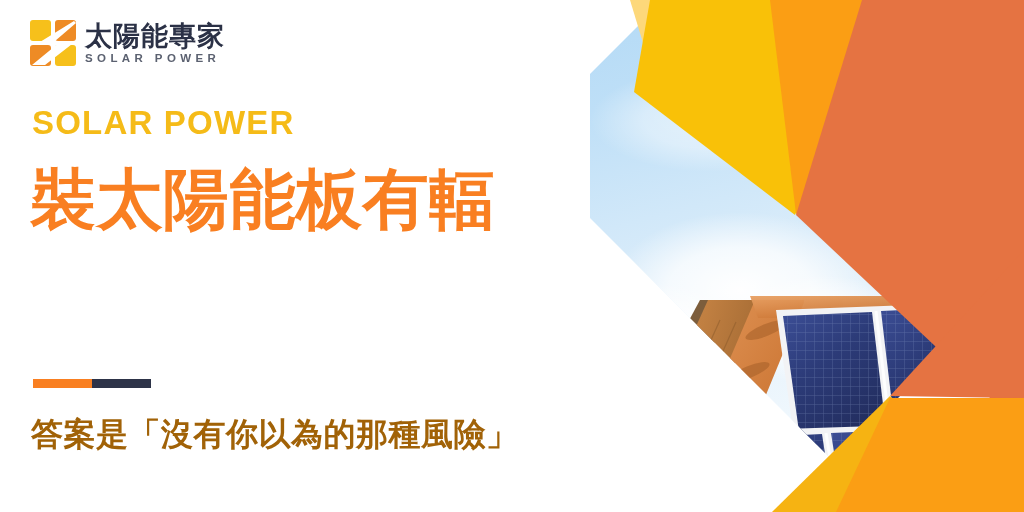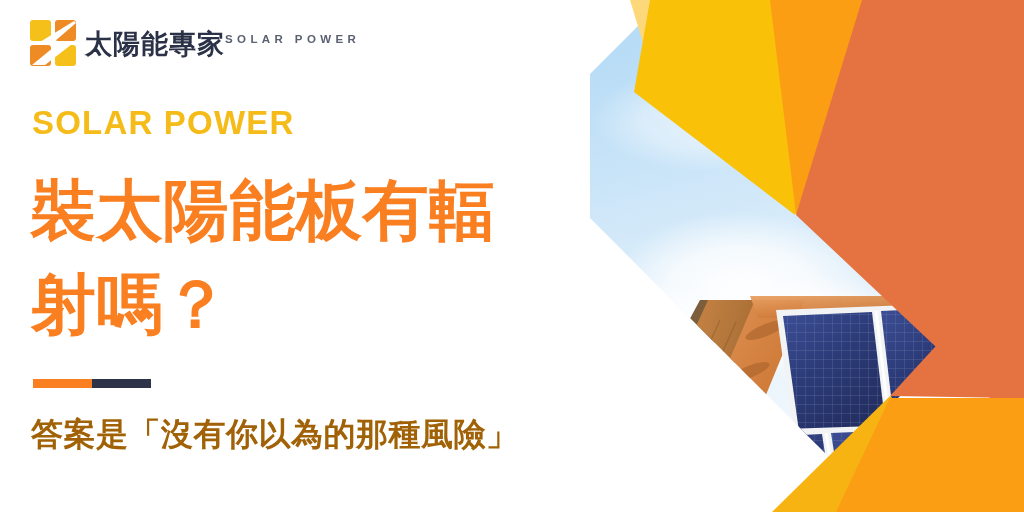--- a/index.html
+++ b/index.html
@@ -41,21 +41,21 @@
     gap:9px;
   }
   .logo-mark{
     width:46px;height:46px;
     position:relative;
     flex:none;
   }
   .logo-mark svg{display:block;width:46px;height:46px;}
   .logo-words{
     display:flex;
-    flex-direction:row;
+    flex-direction:column;
     justify-content:center;
     line-height:1;
   }
   .logo-cn{
     font-family:"DejaVu Sans","Liberation Sans",sans-serif;
     font-size:27px;
     font-weight:700;
     color:#2b3146;
     letter-spacing:1px;
     white-space:nowrap;
@@ -76,21 +76,21 @@
     font-size:33px;
     font-weight:700;
     color:#f5bb18;
     letter-spacing:1.2px;
     white-space:nowrap;
   }
 
   
   .headline{
     position:absolute;
-    left:30px;top:164px;
+    left:30px;top:153px;
     width:580px;
     font-family:Liberation Sans, sans-serif;
     font-size:66px;
     font-weight:700;
     color:#f97f21;
     line-height:1.42;
     letter-spacing:0.5px;
   }
   .headline .ln{display:block;white-space:nowrap;}
 
@@ -251,21 +251,20 @@
       <span class="logo-words">
         <span class="logo-cn">太陽能專家</span>
         <span class="logo-en">SOLAR POWER</span>
       </span>
     </div>
 
     <div class="eyebrow">SOLAR POWER</div>
 
     <div class="headline">
       <span class="ln">裝太陽能板有輻</span>
-      <span class="ln">射嗎？</span>
     </div>
 
     <div class="divider">
       <span class="seg-a"></span>
       <span class="seg-b"></span>
     </div>
 
     <div class="subtitle">答案是「沒有你以為的那種風險」</div>
 
   </div>

